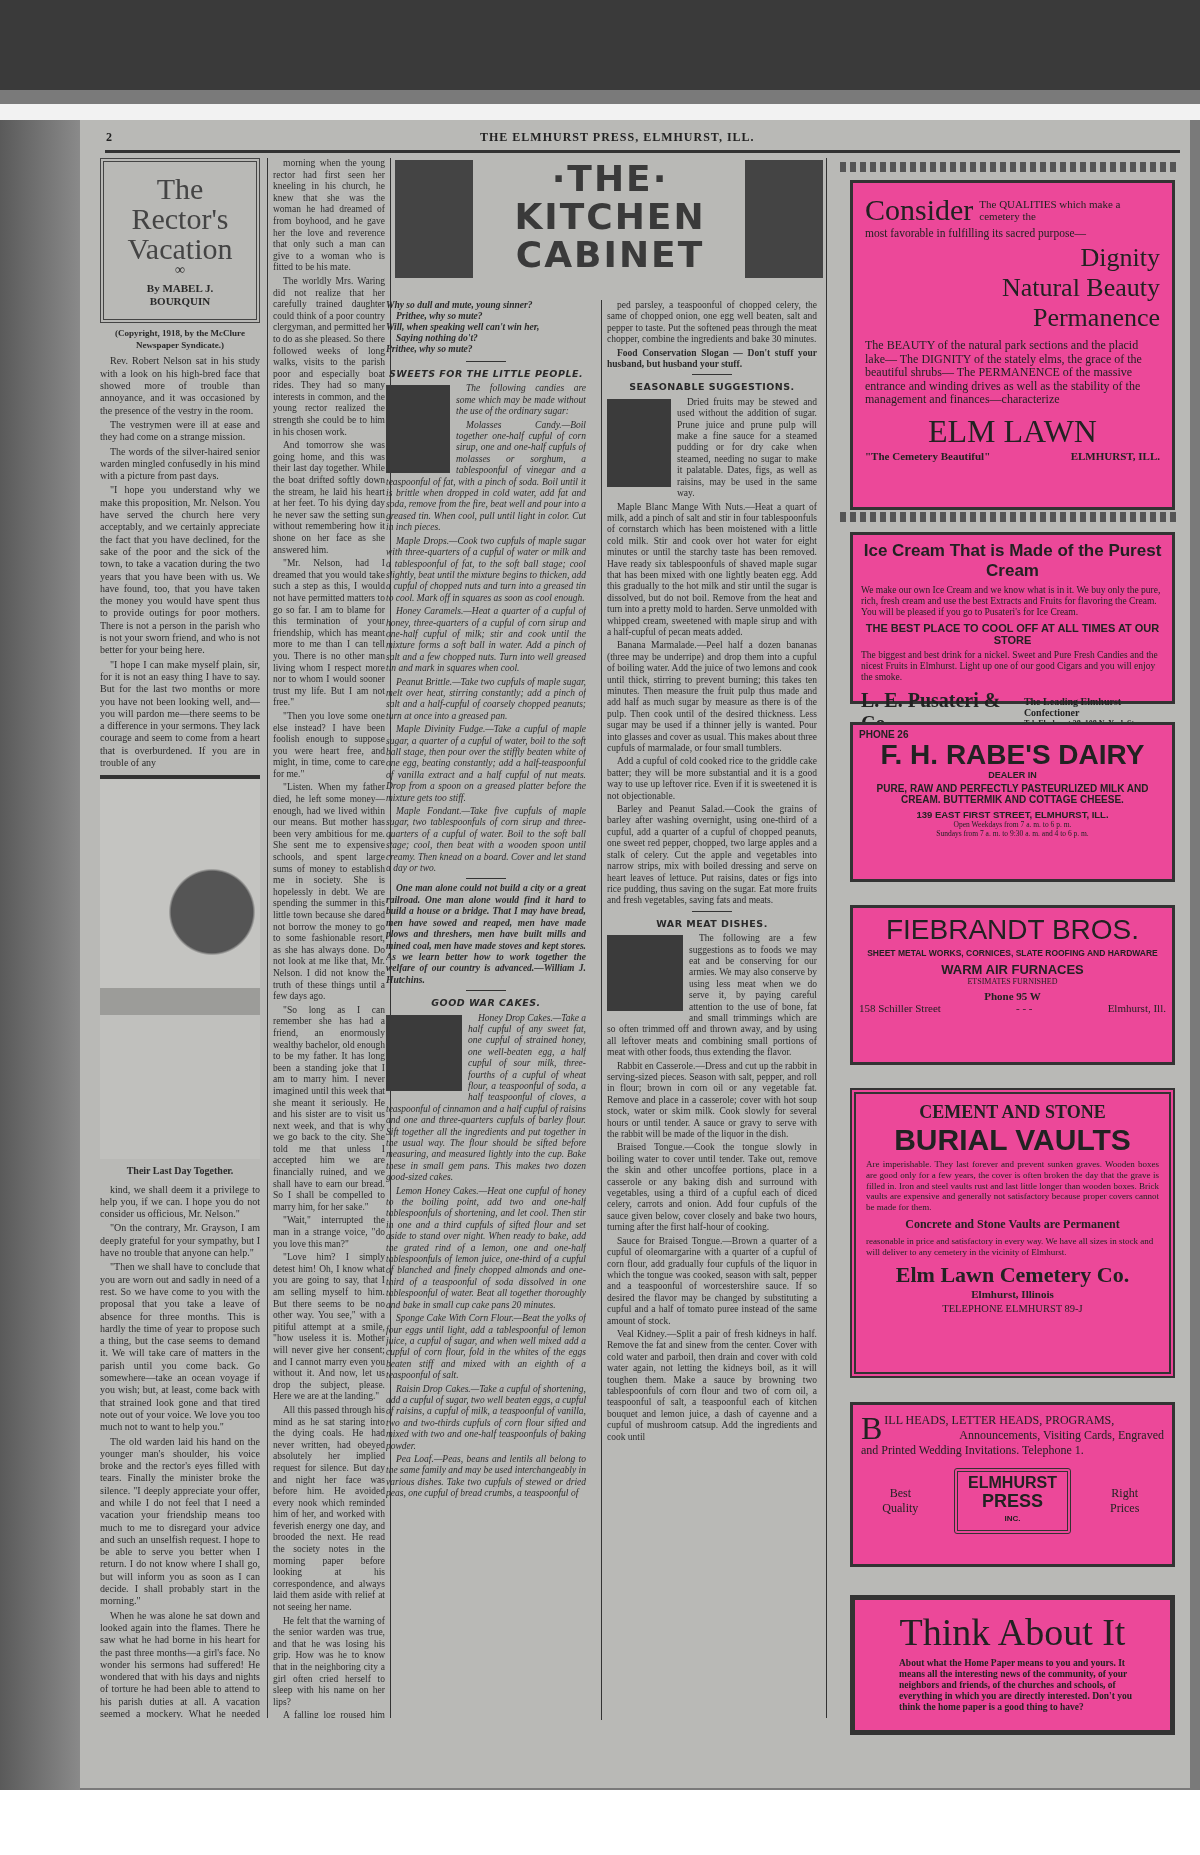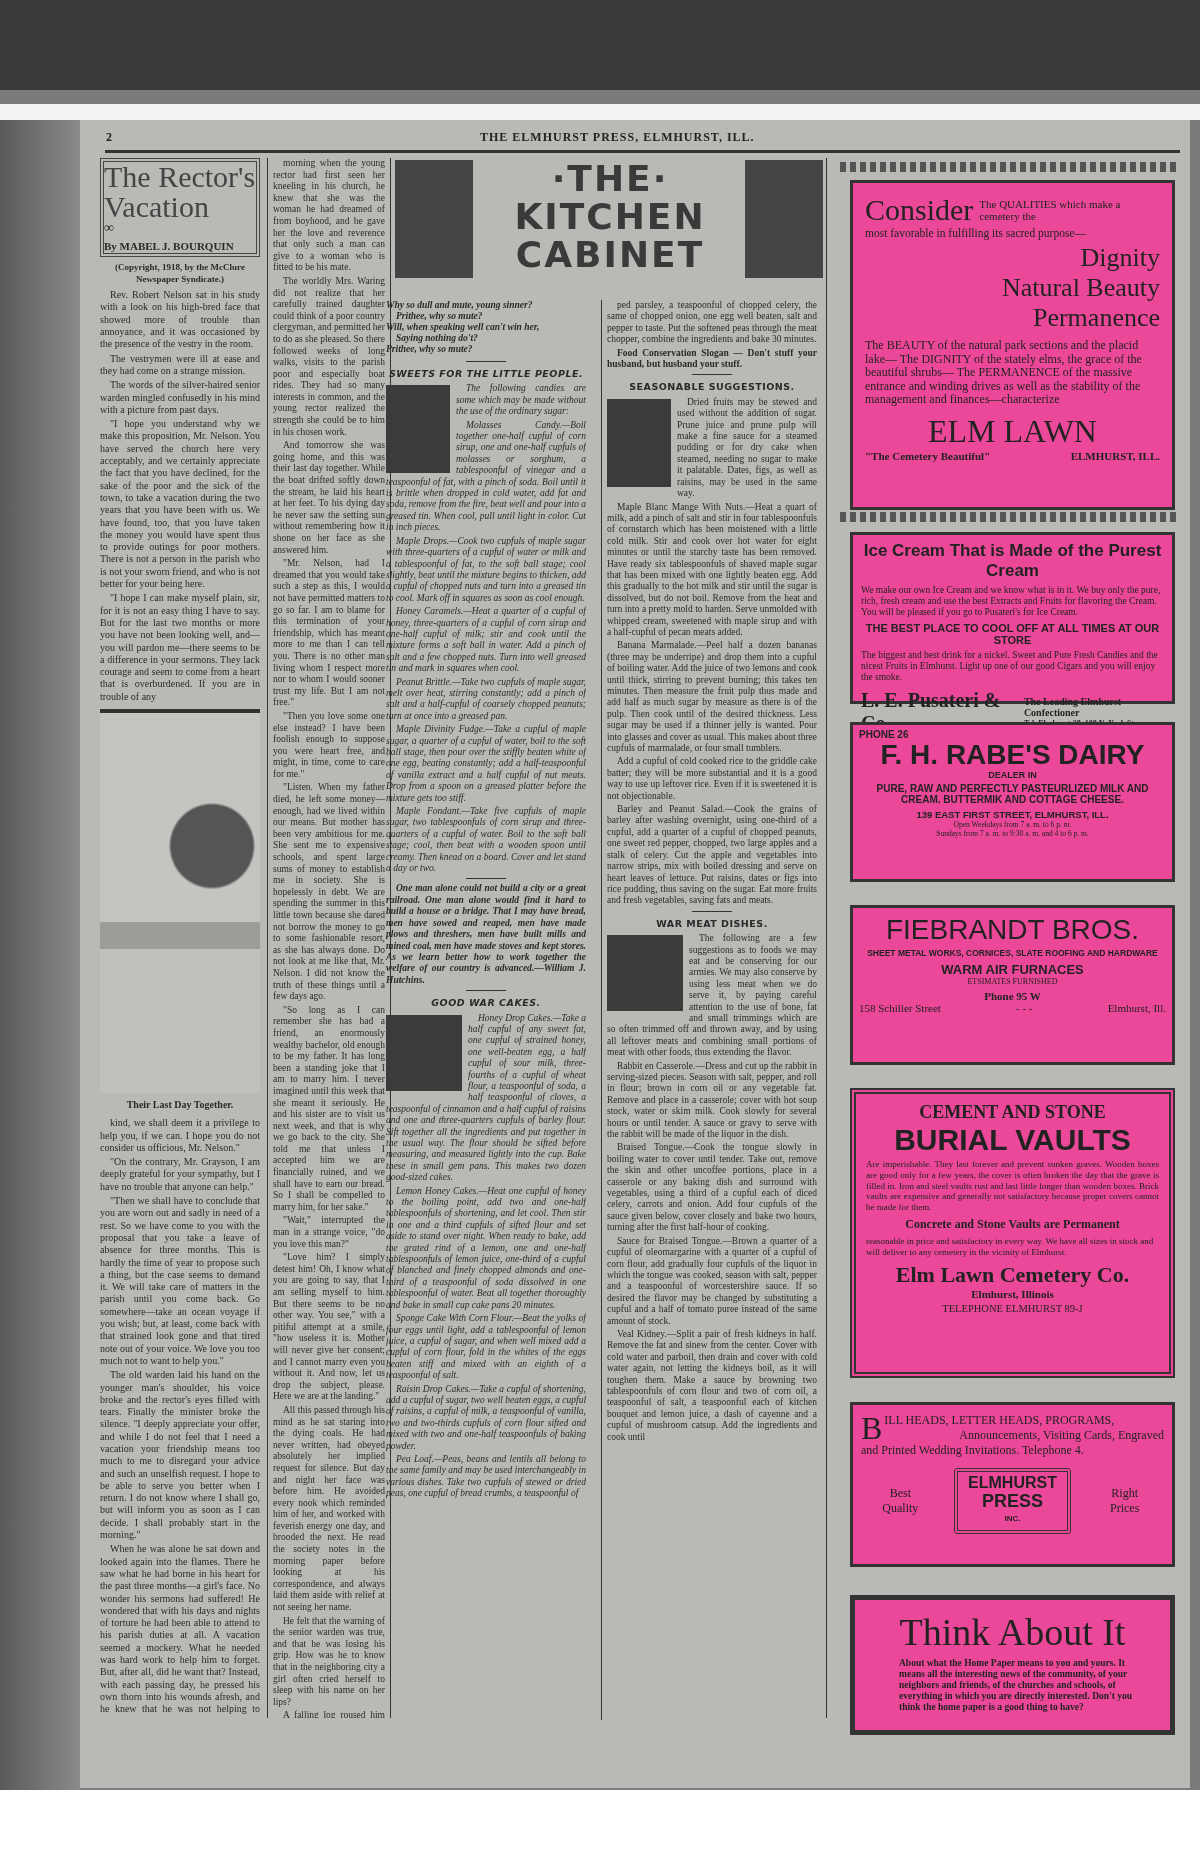--- a/index.html
+++ b/index.html
@@ -16,21 +16,21 @@
   .masthead { position:absolute; left:100px; top:128px; width:1080px; height:20px; font-size:12px;
               font-weight:bold; letter-spacing:1px; }
   .masthead .pg { position:absolute; left:6px; top:2px; }
   .masthead .title { position:absolute; left:380px; top:2px; }
   .rule { position:absolute; left:105px; top:150px; width:1075px; height:3px; background:#333; }
 
   .col { position:absolute; top:158px; font-size:10px; line-height:12.3px; text-align:justify; color:#2a2a2a; overflow:hidden; }
   .col p { margin:0 0 2px 0; text-indent:10px; }
   .vsep { position:absolute; top:158px; width:1px; background:#333; height:1560px; }
 
-  .story-box { border:4px double #444; padding:0; margin:0 0 4px 0; text-align:left; }
+  .story-box { border:4px double #444; padding:12px; margin:0 0 4px 0; text-align:center; }
   .story-title { font-size:30px; line-height:30px; color:#444; }
   .story-byline { font-size:11px; font-weight:bold; margin-top:6px; }
   .orn { font-size:14px; }
   .copyright { font-size:9px; text-align:center; font-weight:bold; margin-bottom:4px; }
   .illus { height:380px; margin:6px 0; background:
       radial-gradient(circle at 70% 35%, #555 0 15%, transparent 16%),
       linear-gradient(180deg,#c4c4c1 0 55%,#9c9c99 55% 62%,#c0c0bd 62% 100%);
       border-top:4px solid #333; position:relative; }
   .caption { font-size:10px; font-weight:bold; text-align:center; margin:2px 0 6px; }
 
@@ -237,21 +237,21 @@
   <div style="font-size:22px;font-weight:bold;margin-top:4px;">Elm Lawn Cemetery Co.</div>
   <div style="font-size:11px;font-weight:bold;">Elmhurst, Illinois</div>
   <div style="font-size:10.5px;margin-top:3px;">TELEPHONE ELMHURST 89-J</div>
 </div>
 
 <div class="ad" style="top:1402px;height:165px;padding:8px 8px;">
   <div style="text-align:left;font-size:12px;line-height:15px;">
     <span style="float:left;font-size:32px;line-height:30px;margin-right:2px;">B</span>
     <span class="line">ILL HEADS, LETTER HEADS, PROGRAMS,</span>
     <span class="line" style="text-align:right;">Announcements, Visiting Cards, Engraved</span>
-    <span class="line">and Printed Wedding Invitations.  Telephone 4.</span>
+    <span class="line">and Printed Wedding Invitations.  Telephone 1.</span>
   </div>
   <div style="display:flex;align-items:center;justify-content:space-around;margin-top:10px;">
     <span style="font-size:12px;width:50px;">Best Quality</span>
     <span style="border:4px double #333;border-radius:3px;padding:2px 10px;font-family:'Liberation Sans',sans-serif;font-weight:bold;line-height:18px;">
       <span class="line" style="font-size:16px;">ELMHURST</span>
       <span class="line" style="font-size:18px;">PRESS</span>
       <span class="line" style="font-size:8px;">INC.</span>
     </span>
     <span style="font-size:12px;width:50px;">Right Prices</span>
   </div>

